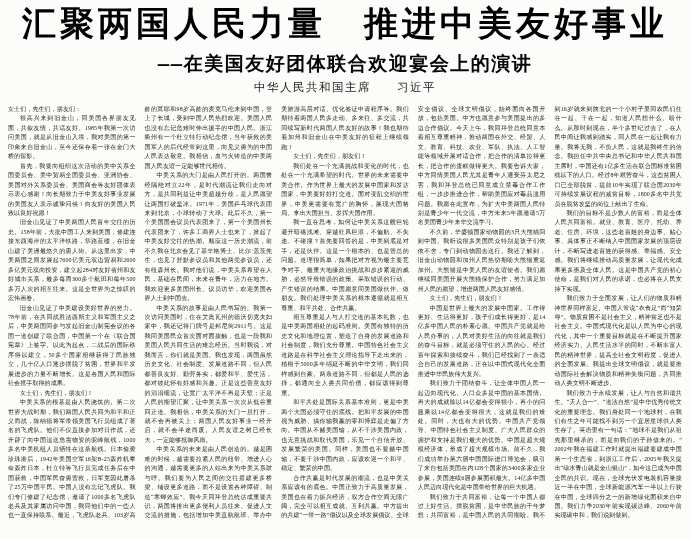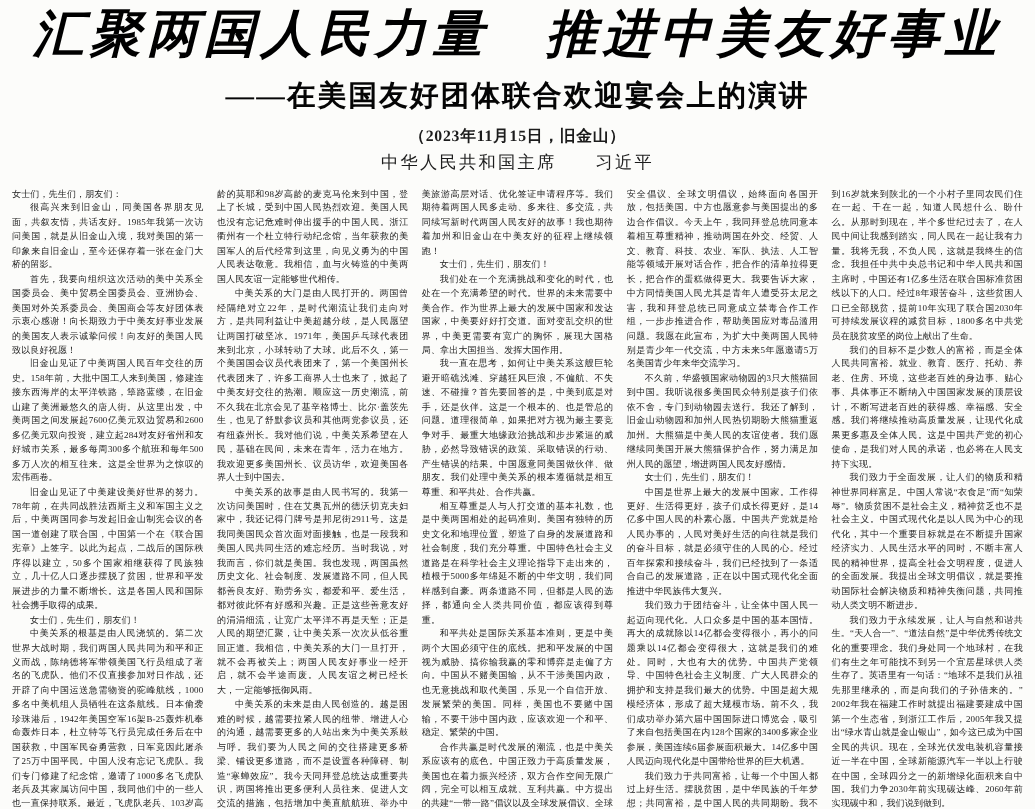--- a/index.html
+++ b/index.html
@@ -6,45 +6,44 @@
   body {
     width:690px; height:539px; overflow:hidden;
     background:#fcfcfa; color:#1c1c1c;
     font-family:"Liberation Serif","DejaVu Serif",serif;
   }
   .page { width:690px; height:539px; overflow:hidden; }
   .header { text-align:center; padding-top:5px; }
   .title {
     margin:0; font-family:"Liberation Sans","DejaVu Sans",sans-serif;
     font-size:34px; font-weight:900; line-height:37px;
-    letter-spacing:4px; color:#000; white-space:nowrap;font-style:italic;
+    letter-spacing:4px; color:#000; white-space:nowrap;
   }
   .subtitle {
     margin:9px 0 0; font-size:19px; font-weight:700;
-    letter-spacing:1.5px; color:#050505;
+    letter-spacing:1.5px; color:#050505;font-family:Liberation Mono, monospace;
   }
   .dateline { margin:7px 0 0; font-size:10.5px; font-weight:700; letter-spacing:.5px; }
   .byline  { margin:3px 0 0; font-size:11.5px; letter-spacing:1.5px; }
   .columns {
     height:424px; margin:10px 8px 0 8px;
     column-count:5; column-gap:9px; column-fill:auto;
     font-size:6px; line-height:9.45px; letter-spacing:.1px;
     text-align:justify; overflow:hidden; color:#222;
   }
   p.para { margin:0; text-indent:2em; }
   p.greeting-first { text-indent:0; }
 </style>
 </head>
 <body>
 
 <div class="page">
   <div class="header">
     <h1 class="title">汇聚两国人民力量　推进中美友好事业</h1>
     <div class="subtitle">——在美国友好团体联合欢迎宴会上的演讲</div>
-    <div class="dateline">（2023年11月15日，旧金山）</div>
     <div class="byline">中华人民共和国主席　　习近平</div>
   </div>
   <div class="columns">
       <p class="para greeting-first">女士们，先生们，朋友们：</p>
       <p class="para normal">很高兴来到旧金山，同美国各界朋友见面，共叙友情，共话友好。1985年我第一次访问美国，就是从旧金山入境，我对美国的第一印象来自旧金山，至今还保存着一张在金门大桥的留影。</p>
       <p class="para normal">首先，我要向组织这次活动的美中关系全国委员会、美中贸易全国委员会、亚洲协会、美国对外关系委员会、美国商会等友好团体表示衷心感谢！向长期致力于中美友好事业发展的美国友人表示诚挚问候！向友好的美国人民致以良好祝愿！</p>
       <p class="para normal">旧金山见证了中美两国人民百年交往的历史。158年前，大批中国工人来到美国，修建连接东西海岸的太平洋铁路，筚路蓝缕，在旧金山建了美洲最悠久的唐人街。从这里出发，中美两国之间发展起7600亿美元双边贸易和2600多亿美元双向投资，建立起284对友好省州和友好城市关系，最多每周300多个航班和每年500多万人次的相互往来。这是全世界为之惊叹的宏伟画卷。</p>
       <p class="para normal">旧金山见证了中美建设美好世界的努力。78年前，在共同战胜法西斯主义和军国主义之后，中美两国同参与发起旧金山制宪会议的各国一道创建了联合国，中国第一个在《联合国宪章》上签字。以此为起点，二战后的国际秩序得以建立，50多个国家相继获得了民族独立，几十亿人口逐步摆脱了贫困，世界和平发展进步的力量不断增长。这是各国人民和国际社会携手取得的成果。</p>
       <p class="para greeting">女士们，先生们，朋友们！</p>
       <p class="para normal">中美关系的根基是由人民浇筑的。第二次世界大战时期，我们两国人民共同为和平和正义而战，陈纳德将军带领美国飞行员组成了著名的飞虎队。他们不仅直接参加对日作战，还开辟了向中国运送急需物资的驼峰航线，1000多名中美机组人员牺牲在这条航线。日本偷袭珍珠港后，1942年美国空军16架B-25轰炸机奉命轰炸日本，杜立特等飞行员完成任务后在中国获救，中国军民奋勇营救，日军竟因此屠杀了25万中国平民。中国人没有忘记飞虎队。我们专门修建了纪念馆，邀请了1000多名飞虎队老兵及其家属访问中国，我同他们中的一些人也一直保持联系。最近，飞虎队老兵、103岁高龄的莫耶和98岁高龄的麦克马伦来到中国，登上了长城，受到中国人民热烈欢迎。美国人民也没有忘记危难时伸出援手的中国人民。浙江衢州有一个杜立特行动纪念馆，当年获救的美国军人的后代经常到这里，向见义勇为的中国人民表达敬意。我相信，血与火铸造的中美两国人民友谊一定能够世代相传。</p>

